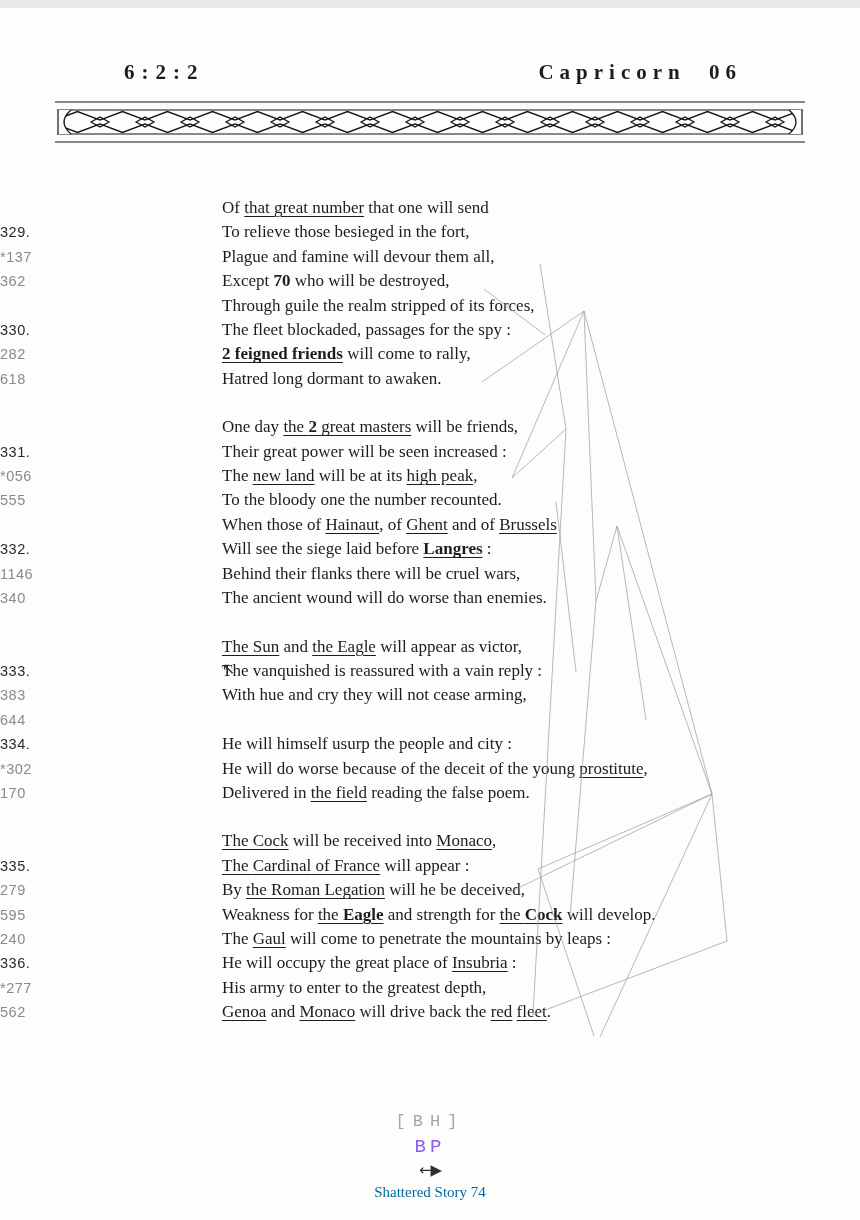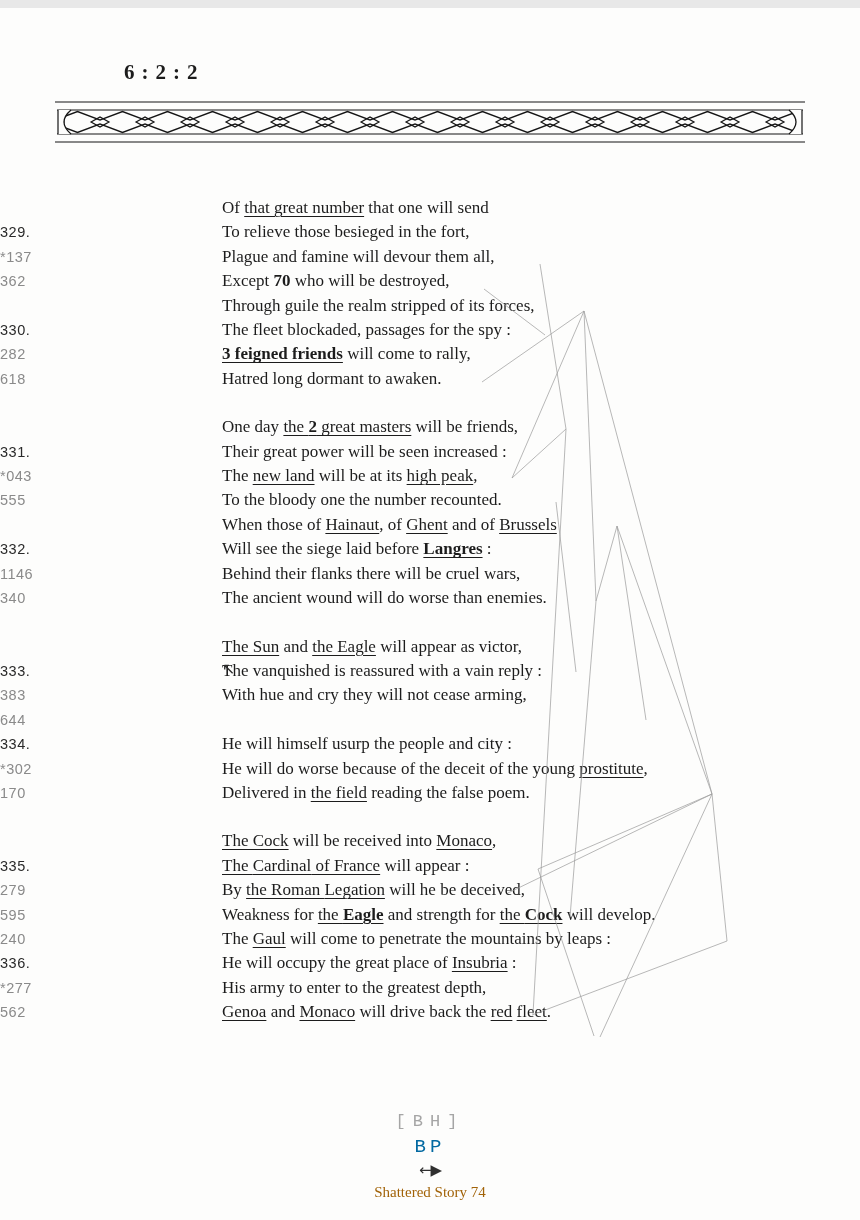--- a/index.html
+++ b/index.html
@@ -56,28 +56,28 @@
   .ftr{
     position:absolute;top:1104px;left:0;width:100%;
     text-align:center;z-index:1;
   }
   .ftr .bh{
     font-family:"Liberation Mono", monospace;
     font-size:17px;color:#a5a5a5;letter-spacing:7px;
   }
   .ftr .bp{
     font-family:"Liberation Mono", monospace;
-    font-size:19px;color:#0369a1;letter-spacing:4px;margin-top:5px;
+    font-size:19px;color:#8b5cf6;letter-spacing:4px;margin-top:5px;
   }
   .ftr .nav{
     margin-top:3px;font-size:15px;color:#2f2f2f;
     font-family:"DejaVu Sans", sans-serif;letter-spacing:-1px;
   }
   .ftr .caption{
-    margin-top:5px;font-size:15px;color:#a16207;
+    margin-top:5px;font-size:15px;color:#0369a1;
   }
 </style>
 </head>
 <body>
 
 <div class="page">
 
   <svg class="overlay" viewBox="0 0 860 1220" id="overlay-svg" aria-hidden="true">
       <line x1="540" y1="256" x2="566" y2="421" stroke="#9c9c9c" stroke-width="0.8" opacity="0.9"></line>
       <line x1="484" y1="281" x2="545" y2="327" stroke="#9c9c9c" stroke-width="0.8" opacity="0.9"></line>
@@ -95,20 +95,21 @@
       <line x1="712" y1="786" x2="727" y2="933" stroke="#9c9c9c" stroke-width="0.8" opacity="0.9"></line>
       <line x1="727" y1="933" x2="532" y2="1007" stroke="#9c9c9c" stroke-width="0.8" opacity="0.9"></line>
       <line x1="712" y1="786" x2="538" y2="861" stroke="#9c9c9c" stroke-width="0.8" opacity="0.9"></line>
       <line x1="712" y1="786" x2="508" y2="885" stroke="#9c9c9c" stroke-width="0.8" opacity="0.9"></line>
       <line x1="712" y1="786" x2="600" y2="1029" stroke="#9c9c9c" stroke-width="0.8" opacity="0.9"></line>
       <line x1="538" y1="861" x2="594" y2="1028" stroke="#9c9c9c" stroke-width="0.8" opacity="0.9"></line>
     </svg>
 
   <div class="hdr">
     <div class="left">6:2:2</div>
+    <div class="right">Capricorn 06</div>
   </div>
 
   <div class="band">
     <svg viewBox="0 0 750 42" preserveAspectRatio="none">
       <defs>
         <pattern id="diam" x="0" y="9" width="45" height="24" patternUnits="userSpaceOnUse">
           <path d="M -5.5 12 L 22.5 1.5 L 50.5 12 L 22.5 22.5 Z" fill="none" stroke="#151515" stroke-width="1.4"></path>
           <path d="M -9 12 L 0 7 L 9 12 L 0 17 Z" fill="none" stroke="#151515" stroke-width="1.2"></path>
           <path d="M 36 12 L 45 7 L 54 12 L 45 17 Z" fill="none" stroke="#151515" stroke-width="1.2"></path>
         </pattern>
@@ -150,38 +151,38 @@
         <div class="vline">
           <span class="num"></span>
           <span class="txt"><span>Through guile the realm stripped of its forces,</span></span>
         </div>
         <div class="vline">
           <span class="num major">330.</span>
           <span class="txt"><span>The fleet blockaded, passages for the spy :</span></span>
         </div>
         <div class="vline">
           <span class="num">282</span>
-          <span class="txt"><span class="seg-u seg-i seg-b">3 feigned friends</span><span> will come to rally,</span></span>
+          <span class="txt"><span class="seg-u seg-i seg-b">2 feigned friends</span><span> will come to rally,</span></span>
         </div>
         <div class="vline">
           <span class="num">618</span>
           <span class="txt"><span>Hatred long dormant to awaken.</span></span>
         </div>
       </div>
       <div class="stanza">
         <div class="vline">
           <span class="num"></span>
           <span class="txt"><span>One day </span><span class="seg-u">the </span><span class="seg-u seg-i seg-b">2</span><span class="seg-u"> great masters</span><span> will be friends,</span></span>
         </div>
         <div class="vline">
           <span class="num major">331.</span>
           <span class="txt"><span>Their great power will be seen increased :</span></span>
         </div>
         <div class="vline">
-          <span class="num">*043</span>
+          <span class="num">*056</span>
           <span class="txt"><span>The </span><span class="seg-u">new land</span><span> will be at its </span><span class="seg-u">high peak</span><span>,</span></span>
         </div>
         <div class="vline">
           <span class="num">555</span>
           <span class="txt"><span>To the bloody one the number recounted.</span></span>
         </div>
         <div class="vline">
           <span class="num"></span>
           <span class="txt"><span>When those of </span><span class="seg-u">Hainaut</span><span>, of </span><span class="seg-u">Ghent</span><span> and of </span><span class="seg-u">Brussels</span></span>
         </div>

